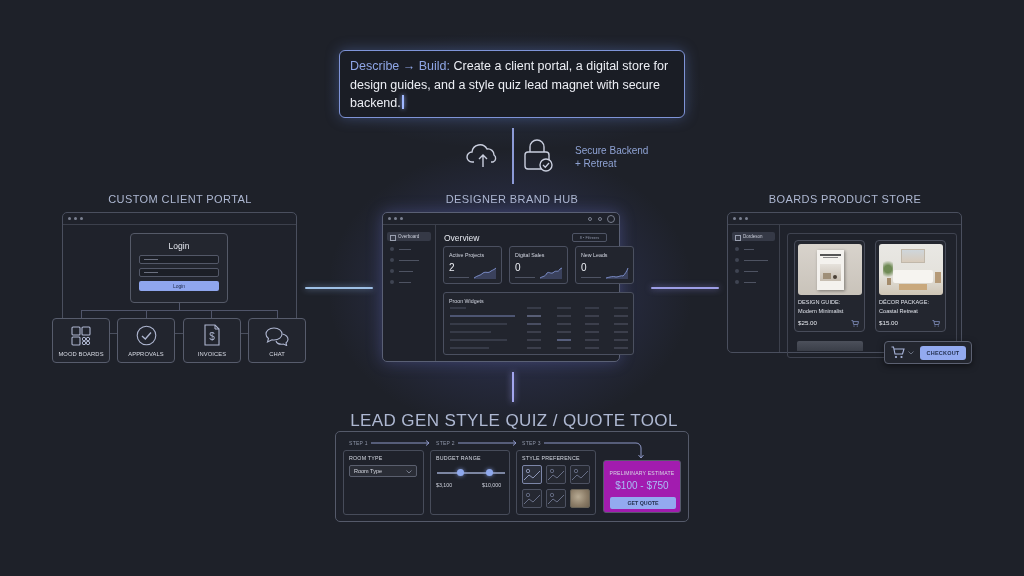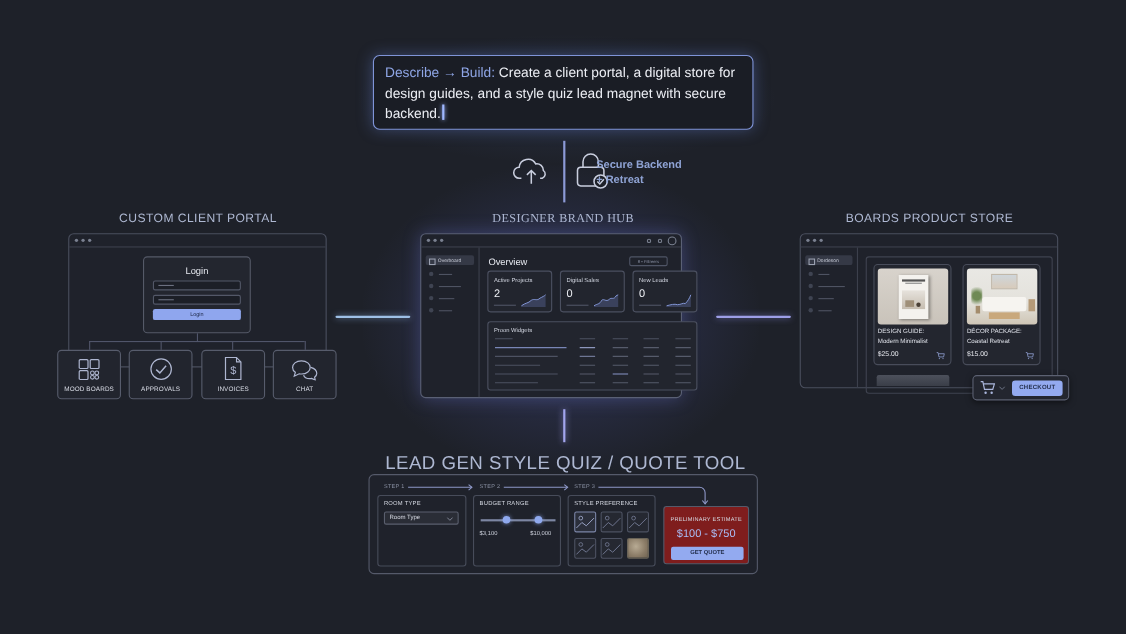--- a/index.html
+++ b/index.html
@@ -108,21 +108,21 @@
   .panel-title { position: absolute; left: 5px; top: 4px; font-size: 5.3px; color: #d6dae4; letter-spacing: 0.2px; }
   .select {
     position: absolute; left: 5px; top: 14px; width: 68px; height: 12px; border: 1px solid #5a5f6e; border-radius: 2px; background: #2a2d36;
     font-size: 5.5px; color: #d8dbe4; line-height: 11px; padding-left: 4px;
   }
   .slider-track { position: absolute; left: 6px; top: 21px; width: 68px; height: 1.5px; background: #7c86a2; }
   .knob { position: absolute; top: 18px; width: 7px; height: 7px; border-radius: 50%; background: #8fa9ee; box-shadow: 0 0 4px rgba(143,169,238,0.8); }
   .range-lbl { position: absolute; top: 31px; font-size: 5.3px; color: #cdd1dc; }
   .thumb { position: absolute; width: 20px; height: 19px; border: 1px solid #4d5262; border-radius: 2px; background: #252831; }
   .thumb.sel { border-color: #7c86a8; background: #2b2f3b; }
-  .estimate { position: absolute; left: 267px; top: 28px; width: 78px; height: 53px; border: 1px solid #555a6a; border-radius: 3px; background: #7f1d1d; }
+  .estimate { position: absolute; left: 267px; top: 28px; width: 78px; height: 53px; border: 1px solid #555a6a; border-radius: 3px; background: #a21caf; }
   .est-title { position: absolute; top: 9px; width: 100%; text-align: center; font-size: 5.1px; color: #d6dae4; letter-spacing: 0.2px; }
   .est-val { position: absolute; top: 19px; width: 100%; text-align: center; font-size: 10px; color: #a9bdf6; }
   .quote-btn { position: absolute; left: 6px; top: 36px; width: 66px; height: 12px; border-radius: 2px; background: #93aaf0; color: #24304f; font-size: 5.3px; font-weight: bold; text-align: center; line-height: 12px; }
 </style>
 </head>
 <body>
 
 <div class="glow-top"></div>
 <div class="glow-center"></div>
 
@@ -134,21 +134,21 @@
 <svg class="abs" style="left:466px; top:140px;" width="34" height="30" viewBox="0 0 34 30">
   <path d="M8 22 H6 A5 5 0 0 1 6 12 A8 8 0 0 1 21 9 A6 6 0 0 1 28 15 A4 4 0 0 1 27 22 H25" fill="none" stroke="#c9cede" stroke-width="1.4"></path>
   <path d="M17 27 V15 M13 19 L17 15 L21 19" fill="none" stroke="#c9cede" stroke-width="1.4"></path>
 </svg>
 <svg class="abs" style="left:522px; top:138px;" width="34" height="36" viewBox="0 0 34 36">
   <path d="M8 14 V9 A7 7 0 0 1 22 9 V14" fill="none" stroke="#c9cede" stroke-width="1.4"></path>
   <rect x="3" y="14" width="24" height="17" rx="3" fill="none" stroke="#c9cede" stroke-width="1.4"></rect>
   <circle cx="24" cy="27" r="6" fill="#1e2129" stroke="#c9cede" stroke-width="1.4"></circle>
   <path d="M21 27 L23.3 29.2 L27 25" fill="none" stroke="#c9cede" stroke-width="1.3"></path>
 </svg>
-<div class="abs" style="left:542px; top:144px; font-size:10px; line-height:13px; color:#8fa3d4;font-weight:bold;">
+<div class="abs" style="left:575px; top:144px; font-size:10px; line-height:13px; color:#8fa3d4;">
   <div>Secure Backend</div>
   <div>+ Retreat</div>
 </div>
 
 <div class="hline" style="left:305px; top:287px; width:68px; background:#9ec0e6; box-shadow:0 0 6px rgba(150,190,240,0.7);"></div>
 <div class="hline" style="left:651px; top:287px; width:68px; background:#9d9ee6; box-shadow:0 0 6px rgba(150,150,240,0.7);"></div>
 <div class="vline" style="left:512px; top:372px; height:30px; width:2px; background:#a3a6ee; box-shadow:0 0 6px rgba(160,160,240,0.8);"></div>
 
 <div class="section-title" style="left:62px; top:193px; width:236px;">CUSTOM CLIENT PORTAL</div>
 <div class="win" style="left:62px; top:212px; width:235px; height:122px;">
@@ -202,21 +202,21 @@
   <div class="tile-label">INVOICES</div>
 </div>
 <div class="tile" style="left:248px; top:318px;">
   <svg width="24" height="20" viewBox="0 0 24 20">
     <path d="M9 2 C4 2 1 5 1 8 C1 10 2 11.5 3.5 12.5 L2.5 16 L7 13.8 C8 14 8.5 14 9 14 C14 14 17 11 17 8 C17 5 14 2 9 2 Z" fill="#22252e" stroke="#aeb6d0" stroke-width="1.1"></path>
     <path d="M17.5 8 C21 9 23 11 23 13.5 C23 15 22 16 21 17 L21.6 19.5 L18.3 18 C17.5 18.2 17 18.2 16.5 18.2 C13.5 18.2 11.5 16.8 11 15" fill="none" stroke="#aeb6d0" stroke-width="1.1"></path>
   </svg>
   <div class="tile-label">CHAT</div>
 </div>
 
-<div class="section-title" style="left:382px; top:193px; width:260px;font-family:Liberation Serif, serif;">DESIGNER BRAND HUB</div>
+<div class="section-title" style="left:382px; top:193px; width:260px;">DESIGNER BRAND HUB</div>
 <div class="win" style="left:382px; top:212px; width:238px; height:150px; border-color:#5a6075; box-shadow:0 0 16px rgba(120,130,230,0.3);">
   <div class="win-bar">
     <div class="dots">
         <span></span>
         <span></span>
         <span></span>
       </div>
     <div class="abs" style="right:27px; top:4px; width:4px; height:4px; border:0.8px solid #7a8090; border-radius:50%;"></div>
     <div class="abs" style="right:17px; top:4px; width:4px; height:4px; border:0.8px solid #7a8090; border-radius:50%;"></div>
     <div class="abs" style="right:4px; top:2px; width:8px; height:8px; border:0.8px solid #7a8090; border-radius:50%;"></div>

